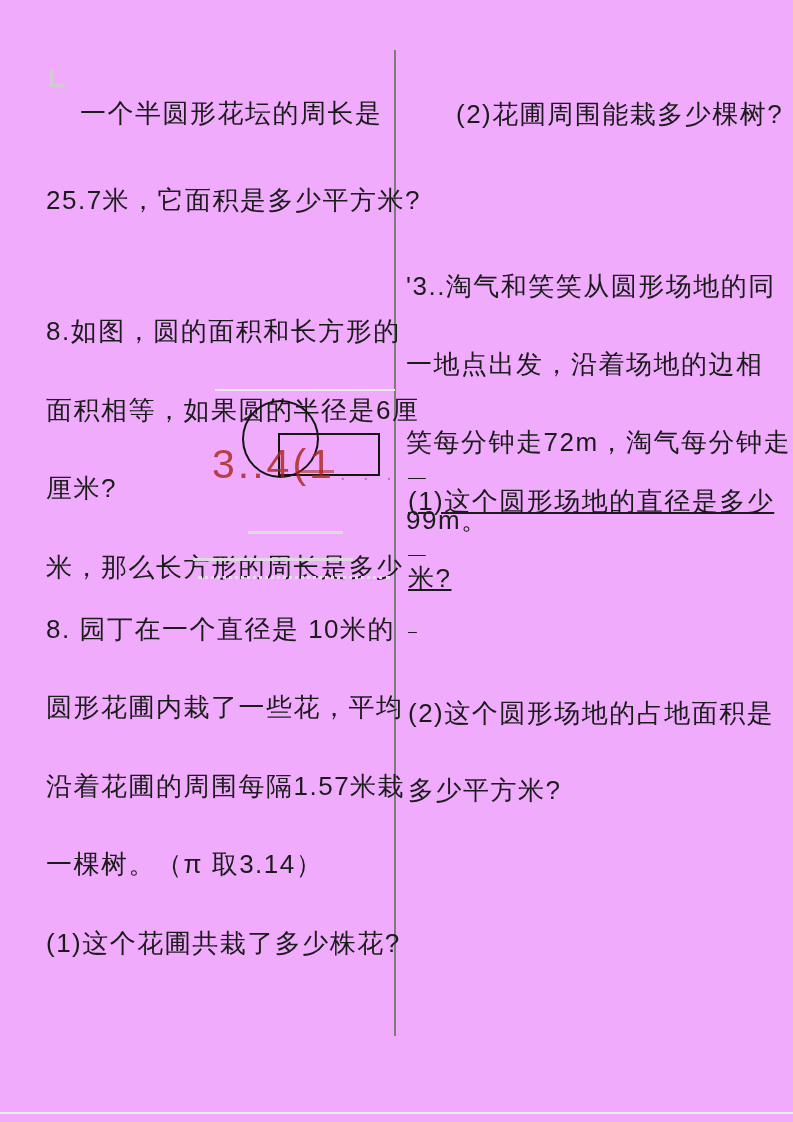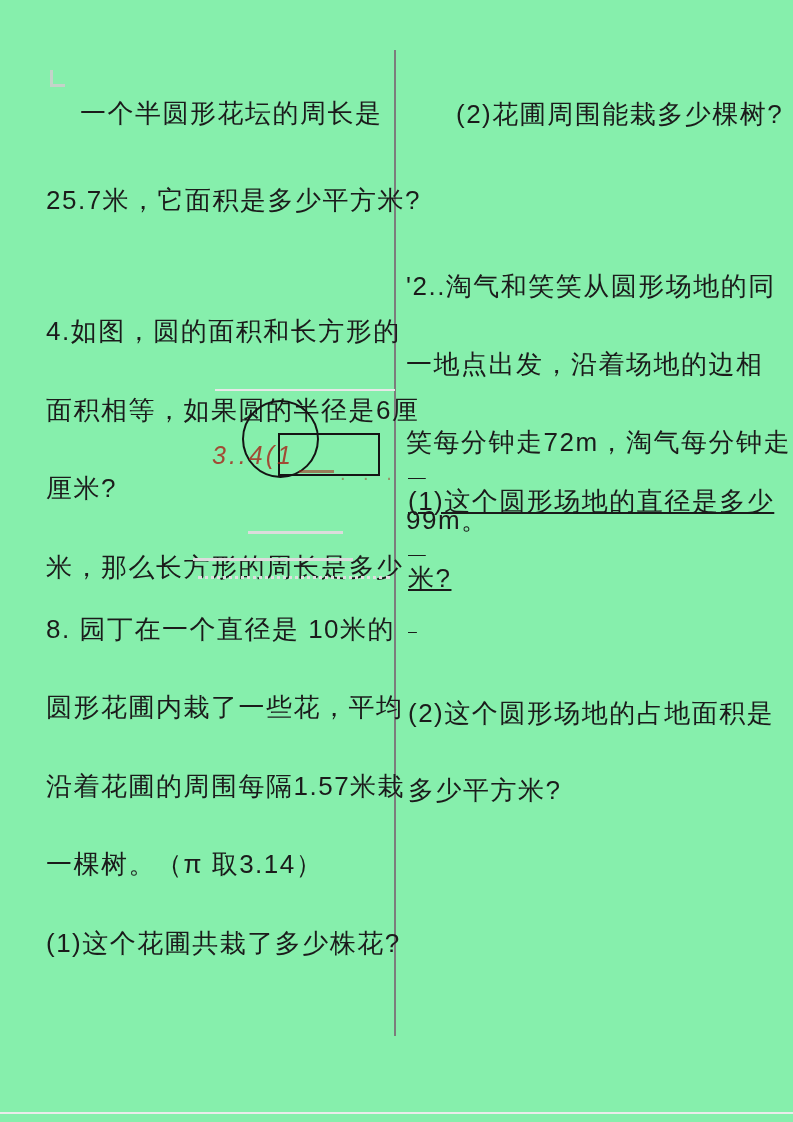--- a/index.html
+++ b/index.html
@@ -1,19 +1,19 @@
 <!DOCTYPE html>
 <html lang="zh"><head>
 <meta charset="utf-8">
 <style>
   html,body{margin:0;padding:0;background:#ffffff;}
   .page{
     position:relative;
     width:793px;height:1122px;
-    background:#86efac;
+    background:#f0abfc;
     overflow:hidden;
     font-family:"Liberation Sans","DejaVu Sans",sans-serif;
     color:#1b1b1b;
   }
   .tblock{position:absolute;white-space:pre;}
   .line{font-size:26px;letter-spacing:1.5px;}
   
   .p6{left:46px;top:52px;}
   .p6 .line{line-height:51px;}
   .p6 .indent{padding-left:34px;}
@@ -41,21 +41,21 @@
   .fig-circle{
     position:absolute;left:242px;top:400px;width:73px;height:74px;
     border:2.5px solid #141414;border-radius:50%;background:transparent;
   }
   .fig-rect{
     position:absolute;left:278px;top:433px;width:98px;height:39px;
     border:2.5px solid #141414;background:transparent;
   }
   .red-anno{
     position:absolute;left:212px;top:441px;
-    font-size:25px;font-style:italic;letter-spacing:3px;
+    font-size:41px;letter-spacing:3px;
     color:#a82318;opacity:.8;white-space:pre;
   }
   .red-underline{position:absolute;left:299px;top:470px;width:35px;height:3px;background:#a82318;opacity:.55;}
   .red-dots{position:absolute;left:340px;top:462px;color:#a82318;opacity:.45;font-size:20px;letter-spacing:6px;white-space:pre;}
   
   .artifact{position:absolute;background:#dedede;}
   .a1{left:215px;top:389px;width:180px;height:2px;background:#e8e8e8;}
   .a2{left:248px;top:531px;width:95px;height:3px;background:#dcdcdc;}
   .a3{left:193px;top:558px;width:160px;height:3px;background:#dcdcdc;}
   .a4{left:198px;top:576px;width:192px;height:0;border-top:3px dotted #e0e0e0;background:none;}
@@ -69,21 +69,21 @@
   <div class="divider"></div>
 
   <div class="faded-mark"></div>
 
   <div class="tblock p6">
     <div class="line indent">一个半圆形花坛的周长是</div>
     <div class="line">25.7米，它面积是多少平方米?</div>
   </div>
 
   <div class="tblock p7">
-    <div class="line">4.如图，圆的面积和长方形的</div>
+    <div class="line">8.如图，圆的面积和长方形的</div>
     <div class="line">面积相等，如果圆的半径是6厘</div>
     <div class="line">厘米?</div>
     <div class="line">米，那么长方形的周长是多少</div>
   </div>
 
   <div class="artifact a1"></div>
   <div class="fig-circle"></div>
   <div class="fig-rect"></div>
   <div class="red-anno">3..4(1</div>
   <div class="red-underline"></div>
@@ -99,21 +99,21 @@
     <div class="line">沿着花圃的周围每隔1.57米栽</div>
     <div class="line">一棵树。（π 取3.14）</div>
     <div class="line">(1)这个花圃共栽了多少株花?</div>
   </div>
 
   <div class="tblock r2top">
     <div class="line">(2)花圃周围能栽多少棵树?</div>
   </div>
 
   <div class="tblock p9">
-    <div class="line">'2..淘气和笑笑从圆形场地的同</div>
+    <div class="line">'3..淘气和笑笑从圆形场地的同</div>
     <div class="line">一地点出发，沿着场地的边相</div>
     <div class="line">笑每分钟走72m，淘气每分钟走</div>
     <div class="line">99m。</div>
   </div>
 
   <div class="tblock p9s1">
     <div class="line">(1)这个圆形场地的直径是多少</div>
     <div class="line">米?</div>
   </div>
 

